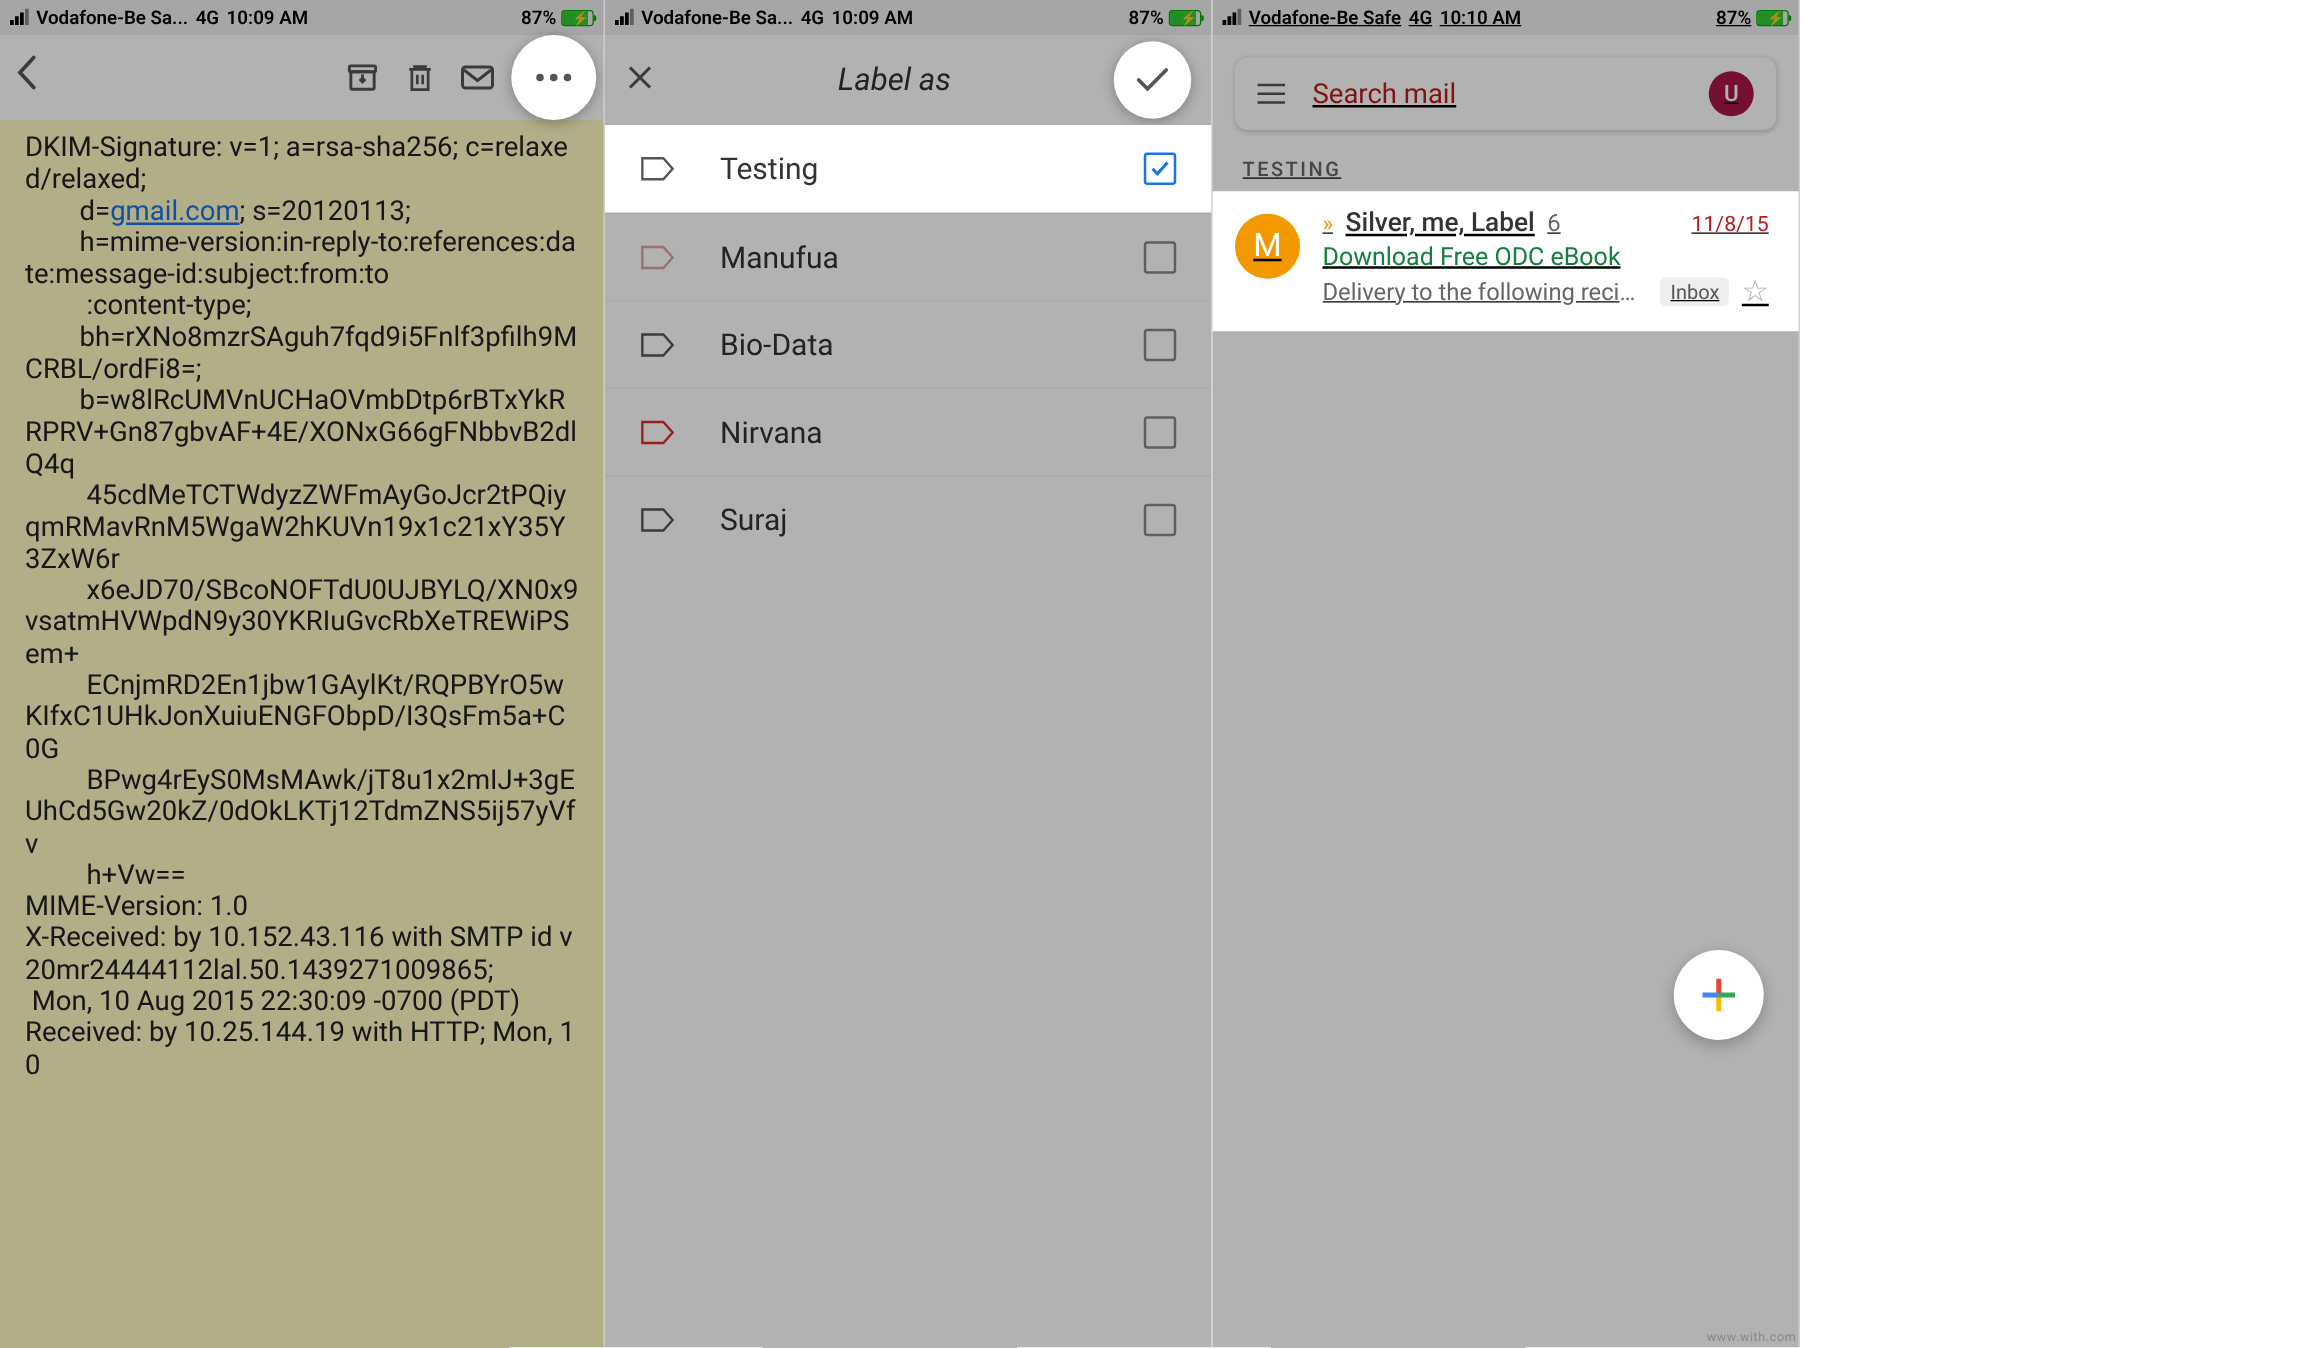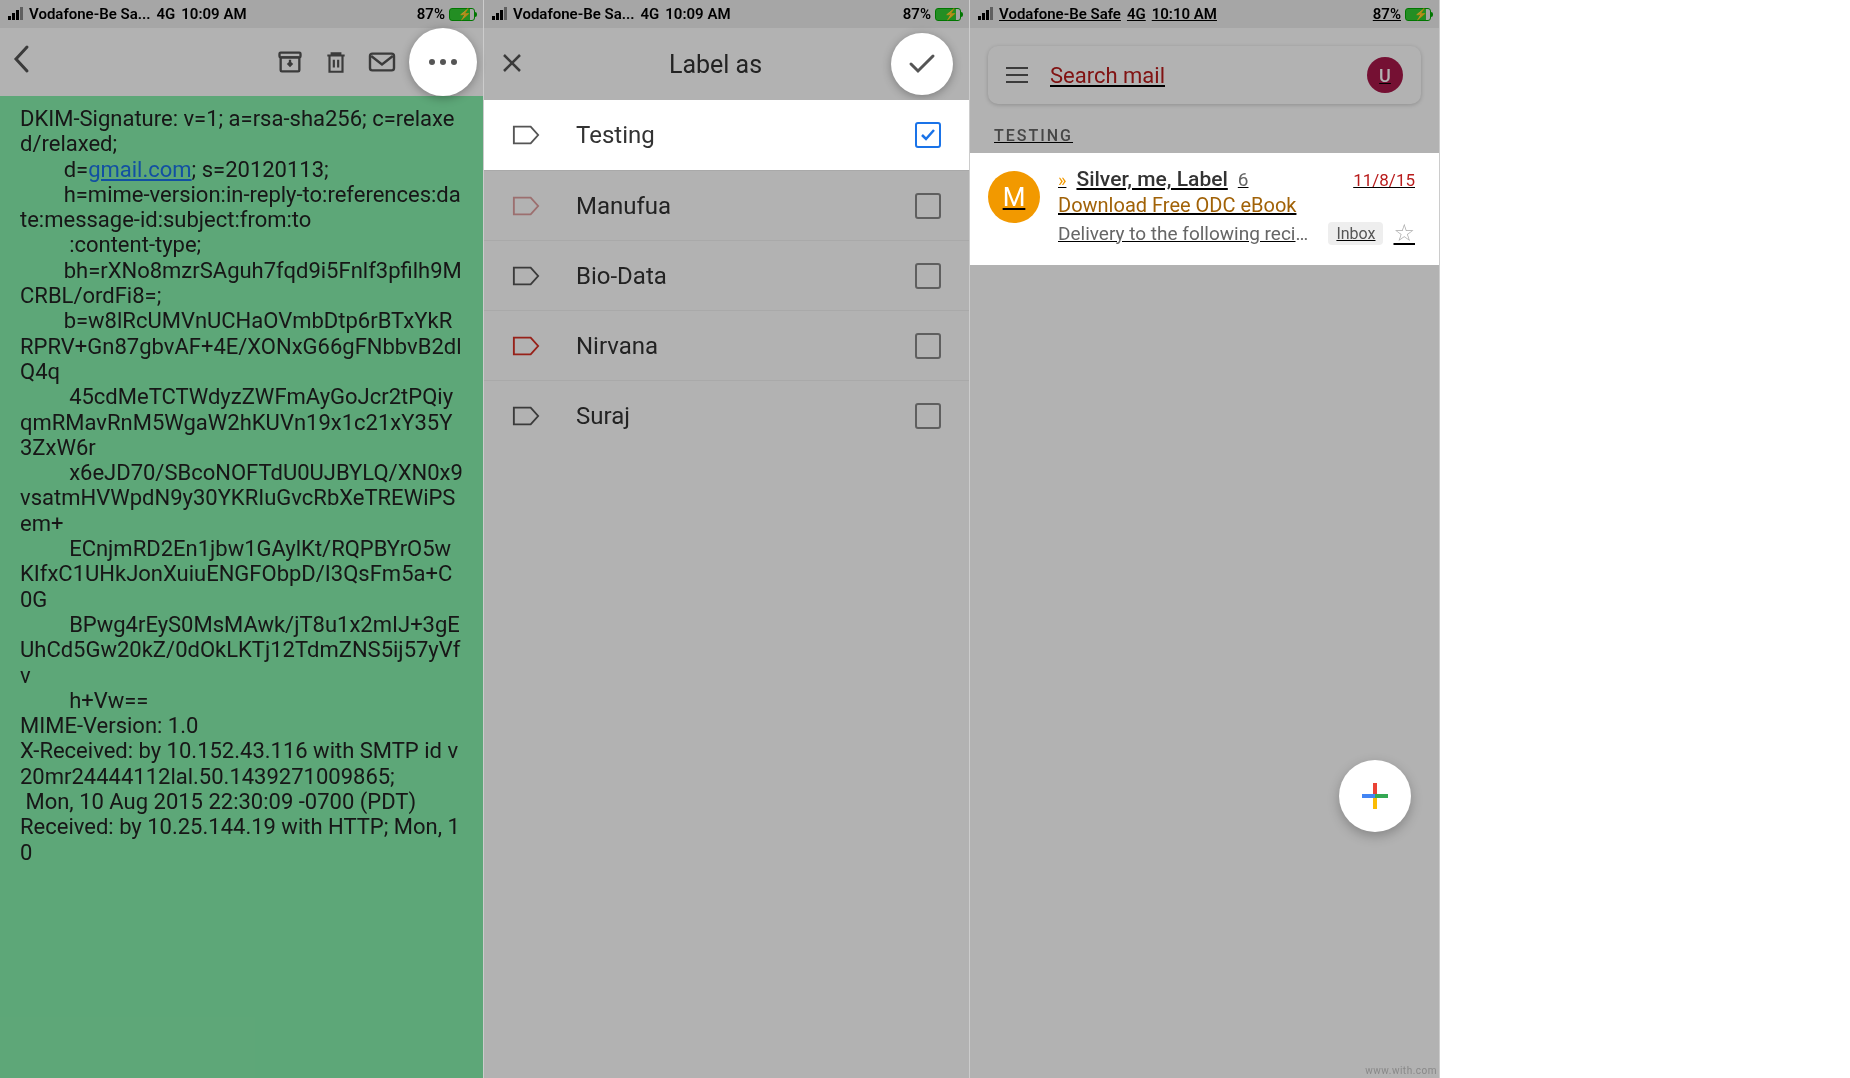--- a/index.html
+++ b/index.html
@@ -72,28 +72,28 @@
       display: flex; align-items: center; justify-content: center;
       box-shadow: 0 2px 10px rgba(0,0,0,0.3);
       position: relative; z-index: 10;
       margin-right: -6px;
     }
     .dots { display: flex; gap: 5px; }
     .dots span { width: 6px; height: 6px; border-radius: 50%; background: #555; }
     .email-body {
       flex: 1; padding: 10px 20px; font-size: 22px; line-height: 1.15;
       color: #222; overflow: hidden; white-space: pre-wrap; word-break: break-all;
-      background: #86efac;
+      background: #fef9c3;
     }
     .email-body a { color: #1a73e8; text-decoration: underline; }
 
     
     .header2 {
       height: 72px; background: #fff; display: flex; align-items: center;
-      padding: 0 16px; position: relative;
+      padding: 0 16px; position: relative; font-style: italic;
     }
     .close-x { font-size: 30px; color: #555; width: 40px; }
     .header2-title { flex: 1; text-align: center; font-size: 25px; color: #333; }
     .check-circle {
       width: 62px; height: 62px; border-radius: 50%; background: #fff;
       display: flex; align-items: center; justify-content: center;
       box-shadow: 0 2px 10px rgba(0,0,0,0.3);
       position: relative; z-index: 10;
     }
     .label-list { background: #fff; }
@@ -139,21 +139,21 @@
       width: 52px; height: 52px; border-radius: 50%; background: #f29900;
       color: #fff; display: flex; align-items: center; justify-content: center;
       font-size: 26px; font-weight: 400; margin-top: 4px;
     }
     .email-content { flex: 1; min-width: 0; }
     .email-top { display: flex; align-items: baseline; gap: 10px; }
     .important-marker { color: #f29900; font-size: 18px; }
     .sender-line { font-size: 21px; color: #333; font-weight: 500; }
     .count { color: #666; font-size: 19px; }
     .date { margin-left: auto; font-size: 17px; color: #b91c1c; }
-    .subject { font-size: 20px; color: #a16207; margin-top: 2px; }
+    .subject { font-size: 20px; color: #15803d; margin-top: 2px; }
     .snippet-row { display: flex; align-items: center; gap: 10px; margin-top: 2px; }
     .snippet { font-size: 19px; color: #666; overflow: hidden; text-overflow: ellipsis; white-space: nowrap; flex: 1; }
     .inbox-badge {
       background: #eee; color: #555; font-size: 16px;
       padding: 2px 8px; border-radius: 4px;
     }
     .star { font-size: 24px; color: #aaa; }
     .rest3 { flex: 1; background: #fff; }
     .compose-btn {
       position: absolute; right: 28px; bottom: 246px; z-index: 10;

